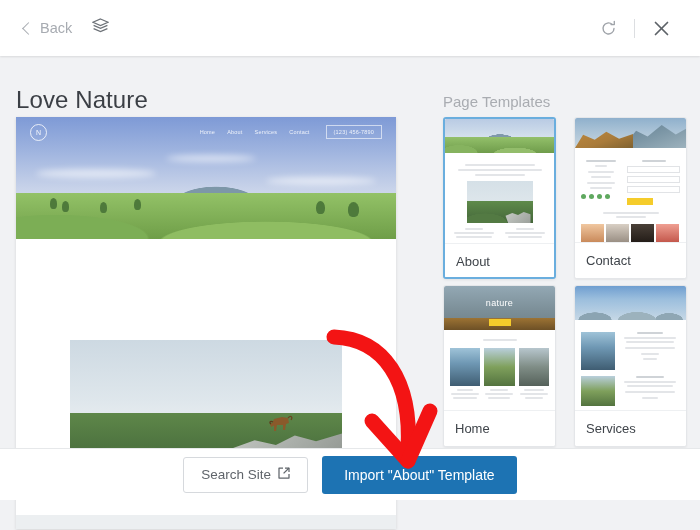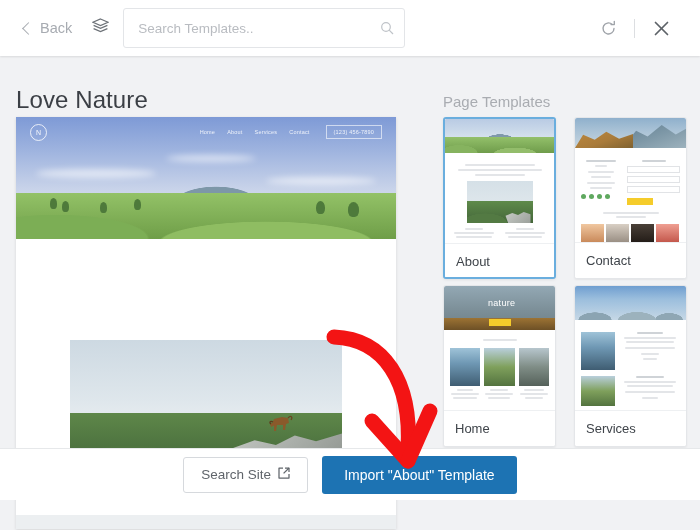--- a/index.html
+++ b/index.html
@@ -206,22 +206,22 @@
 
   
   .hm-hero { background: linear-gradient(180deg,#93a8b4 0%, #7c8f98 55%, #6e7f85 100%); position: relative; height: 44px; }
   .hm-peaks { position:absolute; left:0; right:0; bottom:0; height: 26px;
     background:
       radial-gradient(ellipse 20px 14px at 16px 26px,#5b6f78 0%,#5b6f78 68%,transparent 70%),
       radial-gradient(ellipse 26px 12px at 56px 27px,#657b84 0%,#657b84 68%,transparent 70%),
       radial-gradient(ellipse 18px 13px at 90px 26px,#5d7179 0%,#5d7179 68%,transparent 70%); }
   .hm-trees { position:absolute; left:0; right:0; bottom:0; height: 12px;
     background: linear-gradient(180deg,#9c7334,#6d5026); }
-  .hm-title { position: absolute; left:0; right:0; top: 12px; 
-    color: #fff; font-size: 9px; letter-spacing: .3px; z-index: 2; margin-left: 44px; }
+  .hm-title { position: absolute; left:0; right:0; top: 12px; text-align: center;
+    color: #fff; font-size: 9px; letter-spacing: .3px; z-index: 2; }
   .hm-btn { position:absolute; left: 50%; transform: translateX(-50%); bottom: 4px;
     width: 22px; height: 7px; background: #f5cc2b; z-index: 2; }
   .hm-row { display: flex; gap: 4px; margin-top: 7px; }
   .hm-card { width: 31px; }
   .hm-ph { height: 38px; }
 
   
   .sv-hero { background: linear-gradient(180deg,#6f9ed0 0%, #9bbedd 38%, #c6d8e6 100%); position: relative; height: 34px; }
   .sv-mtn { position:absolute; left:0; right:0; bottom:0; height: 18px;
     background:
@@ -272,29 +272,20 @@
 
 
     <span class="layers-icon">
       <svg width="17" height="16" viewBox="0 0 17 16">
         <path d="M8.5 1 L16 4.3 L8.5 7.6 L1 4.3 Z" fill="none" stroke="#6d7278" stroke-width="1.2"></path>
         <path d="M1.6 7.4 L8.5 10.4 L15.4 7.4" fill="none" stroke="#6d7278" stroke-width="1.2"></path>
         <path d="M1.6 10.6 L8.5 13.6 L15.4 10.6" fill="none" stroke="#6d7278" stroke-width="1.2"></path>
       </svg>
     </span>
 
-    <div class="search-wrap">
-      <input class="search-input" type="text" placeholder="Search Templates.." style="">
-      <span class="search-mag">
-        <svg width="14" height="14" viewBox="0 0 14 14">
-          <circle cx="6" cy="6" r="4.3" fill="none" stroke="#bfc3c8" stroke-width="1.2"></circle>
-          <line x1="9.2" y1="9.2" x2="13" y2="13" stroke="#bfc3c8" stroke-width="1.2"></line>
-        </svg>
-      </span>
-    </div>
 
     <div class="hdr-right">
       <span class="icon-btn">
         <svg width="17" height="17" viewBox="0 0 17 17">
           <path d="M14 8.5 a5.5 5.5 0 1 1 -1.9 -4.2" fill="none" stroke="#9ea2a8" stroke-width="1.35" stroke-linecap="round"></path>
           <path d="M14.3 1.3 V4.6 H11" fill="none" stroke="#9ea2a8" stroke-width="1.35" stroke-linecap="round" stroke-linejoin="round"></path>
         </svg>
       </span>
       <span class="hdr-div"></span>
       <span class="icon-btn">

